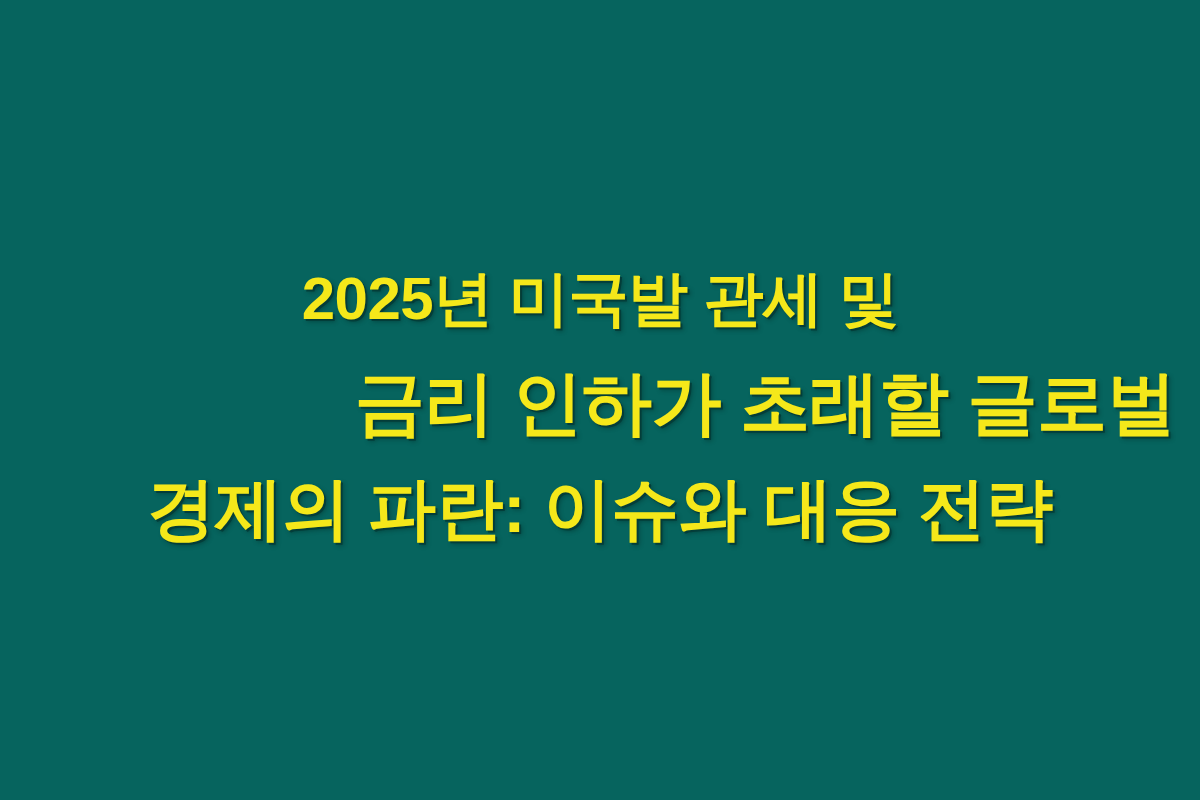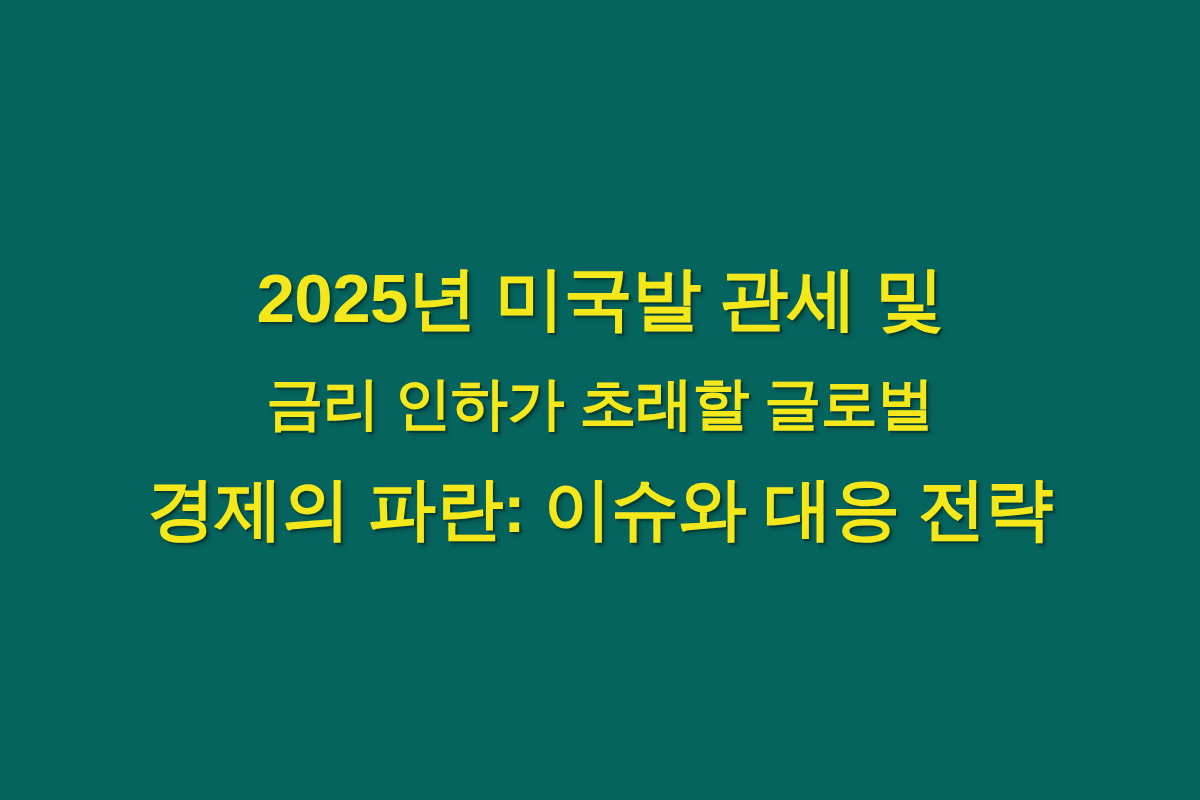--- a/index.html
+++ b/index.html
@@ -44,22 +44,22 @@
     font-size: 88px;
     line-height: 105px;
     letter-spacing: -0.5px;
     white-space: nowrap;
     text-shadow:
        2px 2px 0 rgba(3, 58, 54, 0.85),
        3px 3px 4px rgba(2, 44, 41, 0.45);
   }
 
   
-  .title-line.line-1 { font-size: 69px; }
-  .title-line.line-2 { font-size: 57px; }
+  .title-line.line-1 { font-size: 60px; }
+  .title-line.line-2 { font-size: 70px; text-align: right; }
   .title-line.line-3 { font-size: 68px; }
 </style>
 </head>
 <body>
 
 <div class="card">
 
   <div class="title-block">
 
     <span class="title-line line-1">2025년 미국발 관세 및</span>

